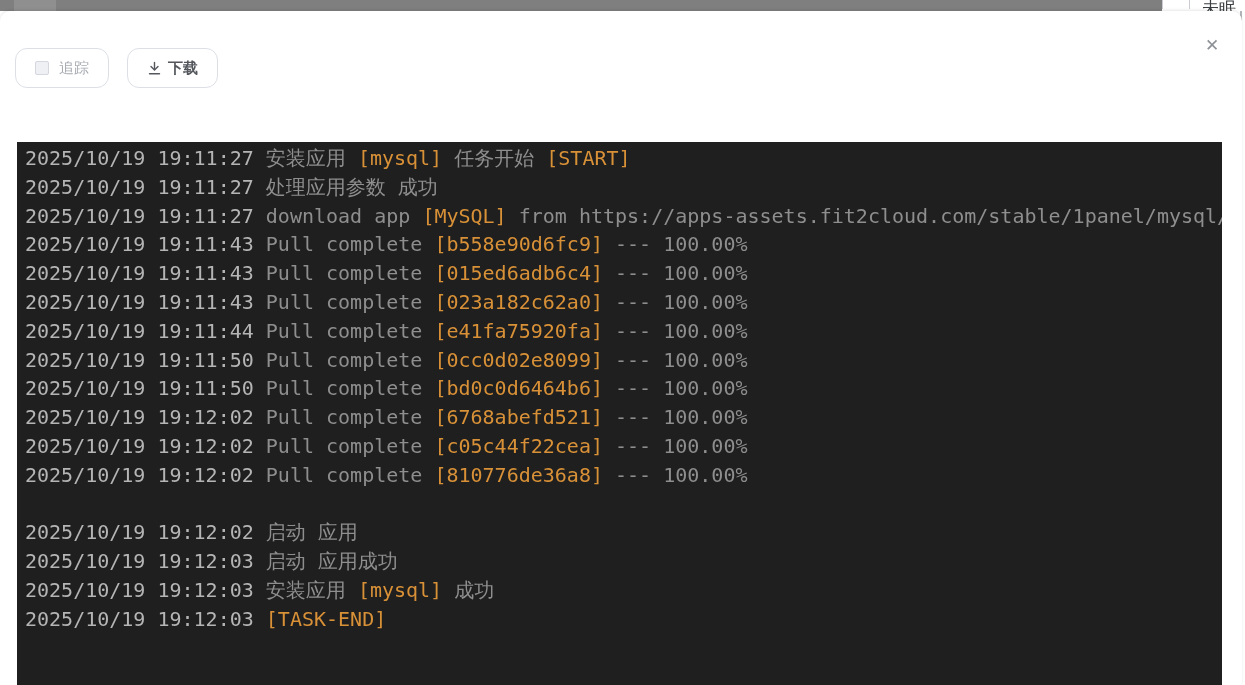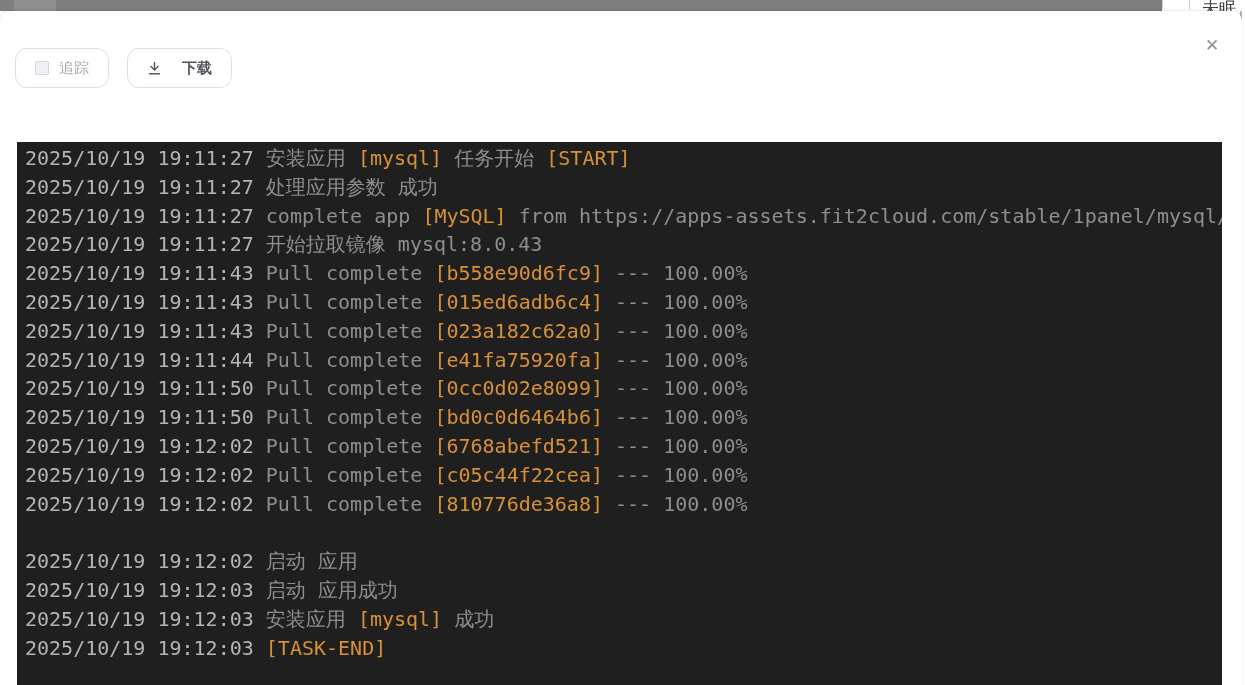--- a/index.html
+++ b/index.html
@@ -27,21 +27,21 @@
 
   .close-btn { position:absolute; left:1202px; top:24px; width:20px; height:20px;
                font-size:17px; line-height:20px; text-align:center; color:#8e9196; cursor:pointer;
                font-family:"DejaVu Sans", sans-serif; }
 
   .toolbar { position:absolute; left:15px; top:37px; display:flex; gap:18px; }
   .btn { height:40px; display:inline-flex; align-items:center; justify-content:center;
          border:1px solid var(--button-border); border-radius:12px; background:#fff;
          padding:16px 19px; font-size:15px; cursor:pointer; white-space:nowrap; }
   .btn-follow { color:var(--muted-text); gap:10px; }
-  .btn-download { color:var(--strong-text); font-weight:600; gap:20px; }
+  .btn-download { color:var(--strong-text); font-weight:600; gap:6px; }
   .checkbox { width:14px; height:14px; border:1px solid #d4d7de; background:#eef0f4; border-radius:2px; }
   .dl-icon { display:inline-block; width:15px; height:15px; }
   .dl-icon svg { display:block; }
 
   
   .log-panel { position:absolute; left:17px; top:89px; width:1205px; height:578px;
                background:var(--log-bg); overflow:hidden; padding:2px 0 0 8px;
                font-family:"DejaVu Sans Mono", monospace; font-size:20px; line-height:28.8px;margin-top:42px; }
   .log-line { white-space:pre; height:28.8px; }
   .log-line .ts  { color:var(--ts-color); }
@@ -82,22 +82,21 @@
             <path d="M2.5 12.7 H12.5"></path>
           </svg>
         </span>
         <span>下载</span>
       </button>
     </div>
 
     <div class="log-panel">
         <div class="log-line"><span class="ts">2025/10/19 19:11:27 </span><span class="msg">安装应用 </span><span class="hl">[mysql]</span><span class="msg"> 任务开始 </span><span class="hl">[START]</span></div>
         <div class="log-line"><span class="ts">2025/10/19 19:11:27 </span><span class="msg">处理应用参数 成功</span></div>
-        <div class="log-line"><span class="ts">2025/10/19 19:11:27 </span><span class="msg">complete app </span><span class="hl">[MySQL]</span><span class="msg"> from https://apps-assets.fit2cloud.com/stable/1panel/mysql/8.0.43/mysql-8.0.43.tar.gz</span></div>
-        <div class="log-line"><span class="ts">2025/10/19 19:11:27 </span><span class="msg">开始拉取镜像 mysql:8.0.43</span></div>
+        <div class="log-line"><span class="ts">2025/10/19 19:11:27 </span><span class="msg">download app </span><span class="hl">[MySQL]</span><span class="msg"> from https://apps-assets.fit2cloud.com/stable/1panel/mysql/8.0.43/mysql-8.0.43.tar.gz</span></div>
         <div class="log-line"><span class="ts">2025/10/19 19:11:43 </span><span class="msg">Pull complete </span><span class="hl">[b558e90d6fc9]</span><span class="msg"> --- 100.00%</span></div>
         <div class="log-line"><span class="ts">2025/10/19 19:11:43 </span><span class="msg">Pull complete </span><span class="hl">[015ed6adb6c4]</span><span class="msg"> --- 100.00%</span></div>
         <div class="log-line"><span class="ts">2025/10/19 19:11:43 </span><span class="msg">Pull complete </span><span class="hl">[023a182c62a0]</span><span class="msg"> --- 100.00%</span></div>
         <div class="log-line"><span class="ts">2025/10/19 19:11:44 </span><span class="msg">Pull complete </span><span class="hl">[e41fa75920fa]</span><span class="msg"> --- 100.00%</span></div>
         <div class="log-line"><span class="ts">2025/10/19 19:11:50 </span><span class="msg">Pull complete </span><span class="hl">[0cc0d02e8099]</span><span class="msg"> --- 100.00%</span></div>
         <div class="log-line"><span class="ts">2025/10/19 19:11:50 </span><span class="msg">Pull complete </span><span class="hl">[bd0c0d6464b6]</span><span class="msg"> --- 100.00%</span></div>
         <div class="log-line"><span class="ts">2025/10/19 19:12:02 </span><span class="msg">Pull complete </span><span class="hl">[6768abefd521]</span><span class="msg"> --- 100.00%</span></div>
         <div class="log-line"><span class="ts">2025/10/19 19:12:02 </span><span class="msg">Pull complete </span><span class="hl">[c05c44f22cea]</span><span class="msg"> --- 100.00%</span></div>
         <div class="log-line"><span class="ts">2025/10/19 19:12:02 </span><span class="msg">Pull complete </span><span class="hl">[810776de36a8]</span><span class="msg"> --- 100.00%</span></div>
         <div class="log-line">&nbsp;</div>

